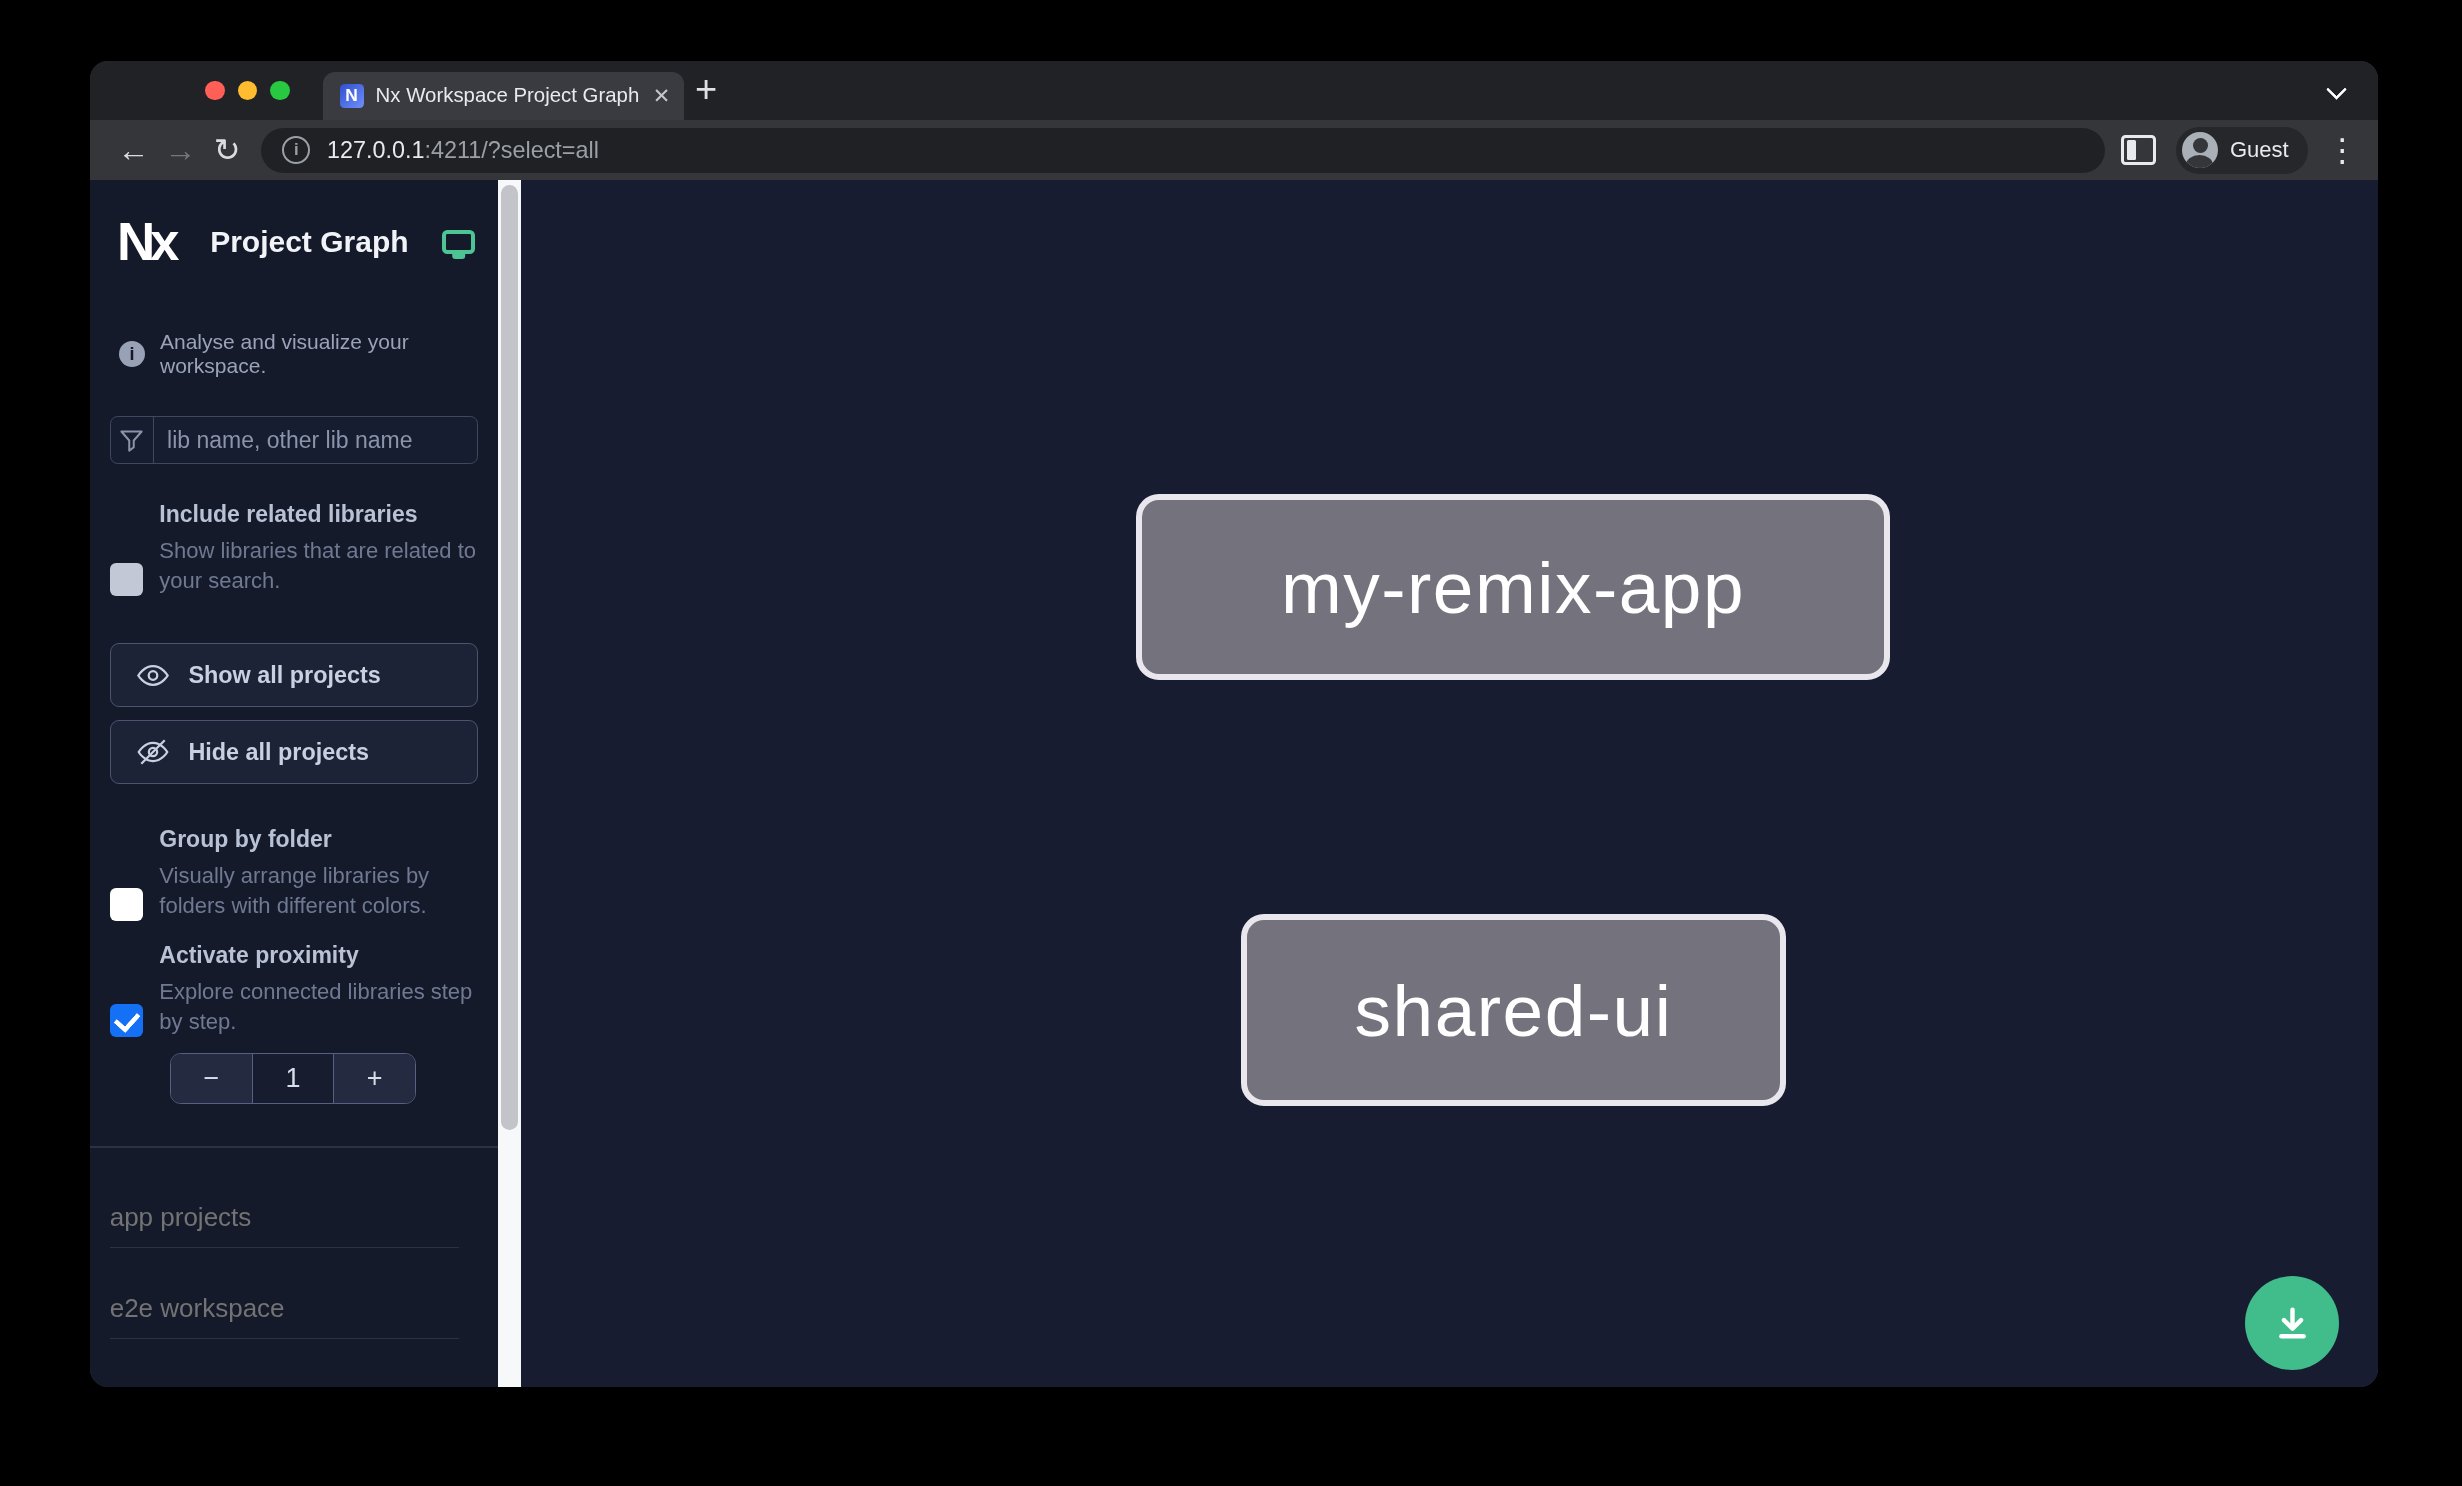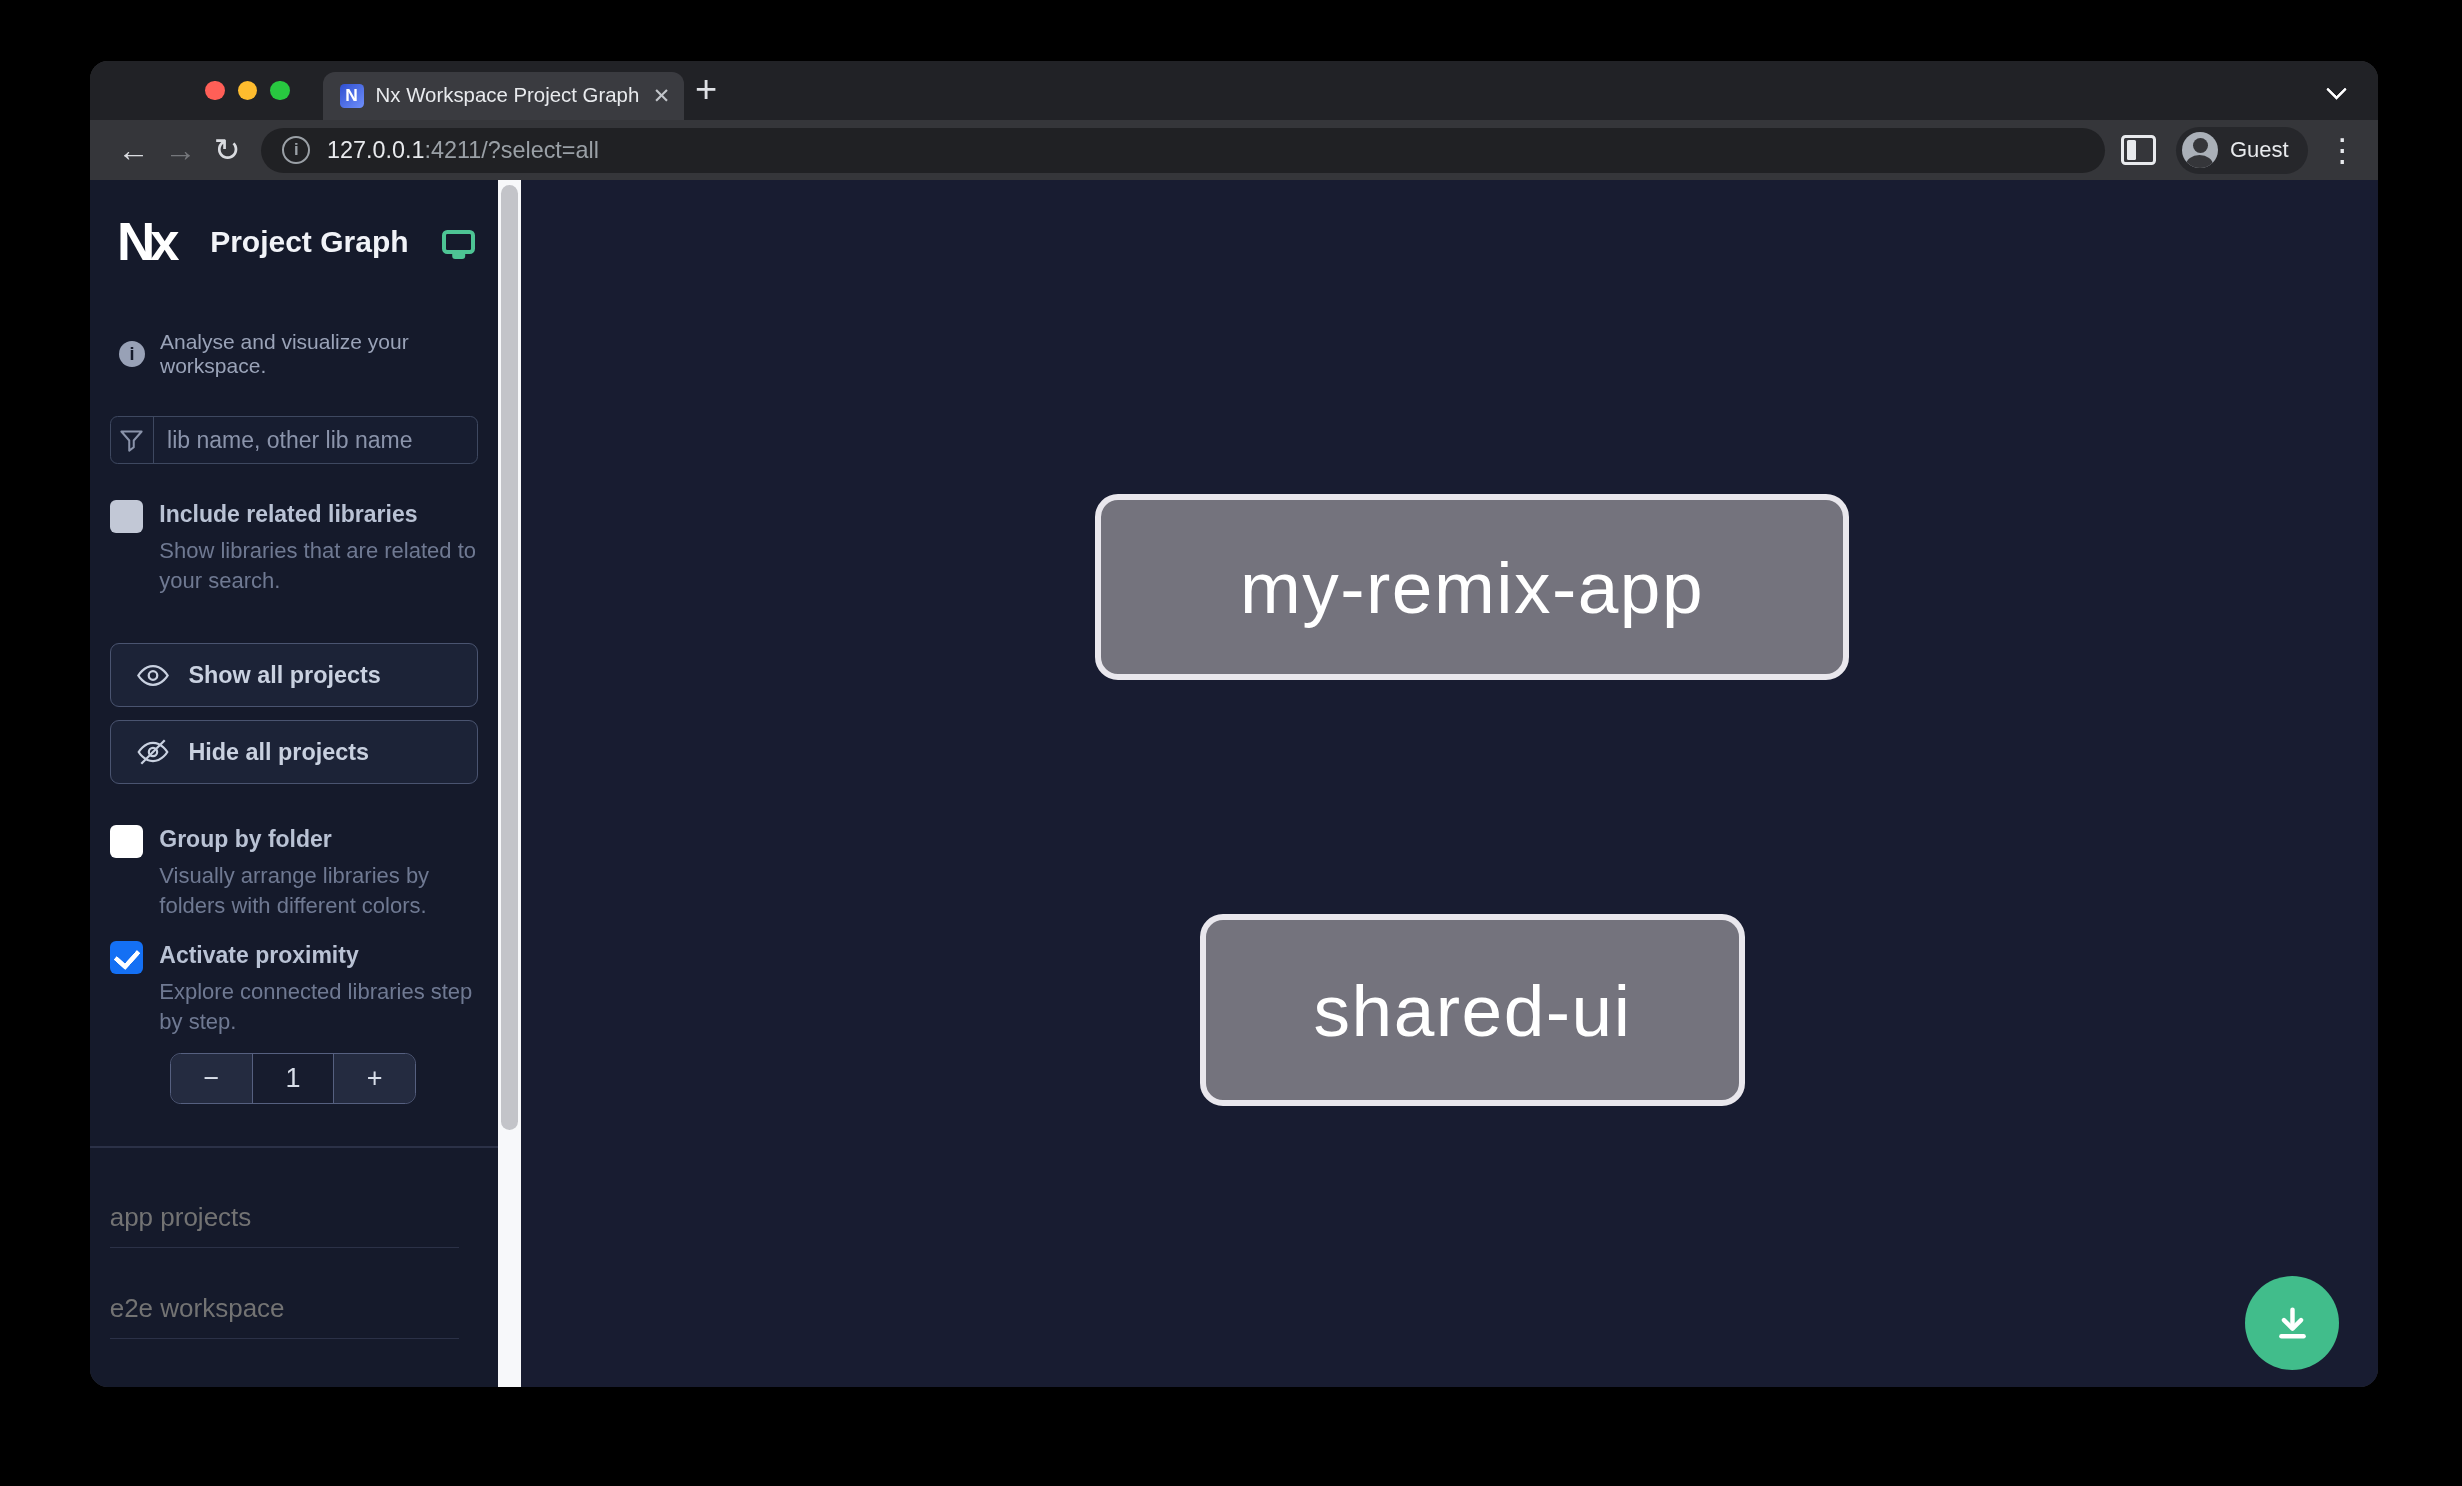--- a/index.html
+++ b/index.html
@@ -69,21 +69,21 @@
               font-size:18px;font-weight:700;display:flex;align-items:center;justify-content:center;flex:0 0 auto;}
   .tagline-text{color:#9aa3b8;font-size:21px;}
 
   .filterbox{position:absolute;top:236px;left:19.7px;width:368px;height:48px;border:1.5px solid #3e4860;
              border-radius:7.6px;background:#171d30;display:flex;align-items:center;box-sizing:border-box;}
   .funnel{width:50px;display:flex;align-items:center;justify-content:center;align-self:stretch;border-right:1.5px solid #3e4860;}
   .filterbox input{flex:1;background:transparent;border:none;outline:none;color:#aeb6c8;
                    font-size:23px;padding:0 13.6px;font-family:"Liberation Sans",sans-serif;}
   .filterbox input::placeholder{color:#8p94ab;color:#8b94ab;opacity:1;}
 
-  .opt{position:absolute;left:19.7px;right:19.7px;display:flex;gap:16.6px;}
+  .opt{position:absolute;left:19.7px;right:19.7px;display:flex;gap:16.6px;align-items:flex-end;}
   .opt .cb{width:33px;height:33px;border-radius:6px;flex:0 0 auto;margin-top:1.5px;}
   .cb.muted{background:#c2c8d6;}
   .cb.plain{background:#ffffff;}
   .cb.checked{background:#1470f4;position:relative;}
   .cb.checked::after{content:"";position:absolute;left:9px;top:4.5px;width:11.3px;height:18px;
         border-right:5.3px solid #fff;border-bottom:5.3px solid #fff;transform:rotate(42deg);border-radius:1.5px;}
   .opt-label{color:#b9c2d4;font-size:23px;font-weight:700;line-height:33px;}
   .opt-desc{color:#6f7992;font-size:22px;line-height:30px;margin-top:4.5px;}
   .opt1{top:318px;} .opt2{top:643px;} .opt3{top:759px;}
 
@@ -99,21 +99,21 @@
   .stepper .val{background:#171c2e;border-left:1.5px solid #566080;border-right:1.5px solid #566080;}
 
   .side-sep{position:absolute;top:966px;left:0;right:0;height:1.5px;background:#2b3147;}
   .section-h{position:absolute;left:19.7px;width:349px;color:#737373;font-size:26px;
              padding-bottom:13.6px;border-bottom:1.5px solid #2b3147;}
   .sec-app{top:1022px;} .sec-e2e{top:1113px;}
 
   
   .node{position:absolute;border-radius:23px;background:#74737d;border:6px solid #e9e7ed;
         color:#fff;display:flex;align-items:center;justify-content:center;
-        font-size:73px;letter-spacing:1.5px;box-sizing:border-box;}
+        font-size:73px;letter-spacing:1.5px;box-sizing:border-box;margin-left:41px;}
   .node1{left:574px;top:314px;width:754px;height:186px;}
   .node2{left:679px;top:734px;width:545px;height:192px;}
   .edges{position:absolute;inset:0;pointer-events:none;}
 
   .fab{position:absolute;left:1724px;top:1096px;width:94px;height:94px;border-radius:50%;
        background:#41bd8b;display:flex;align-items:center;justify-content:center;}
 </style>
 </head>
 <body>
 

